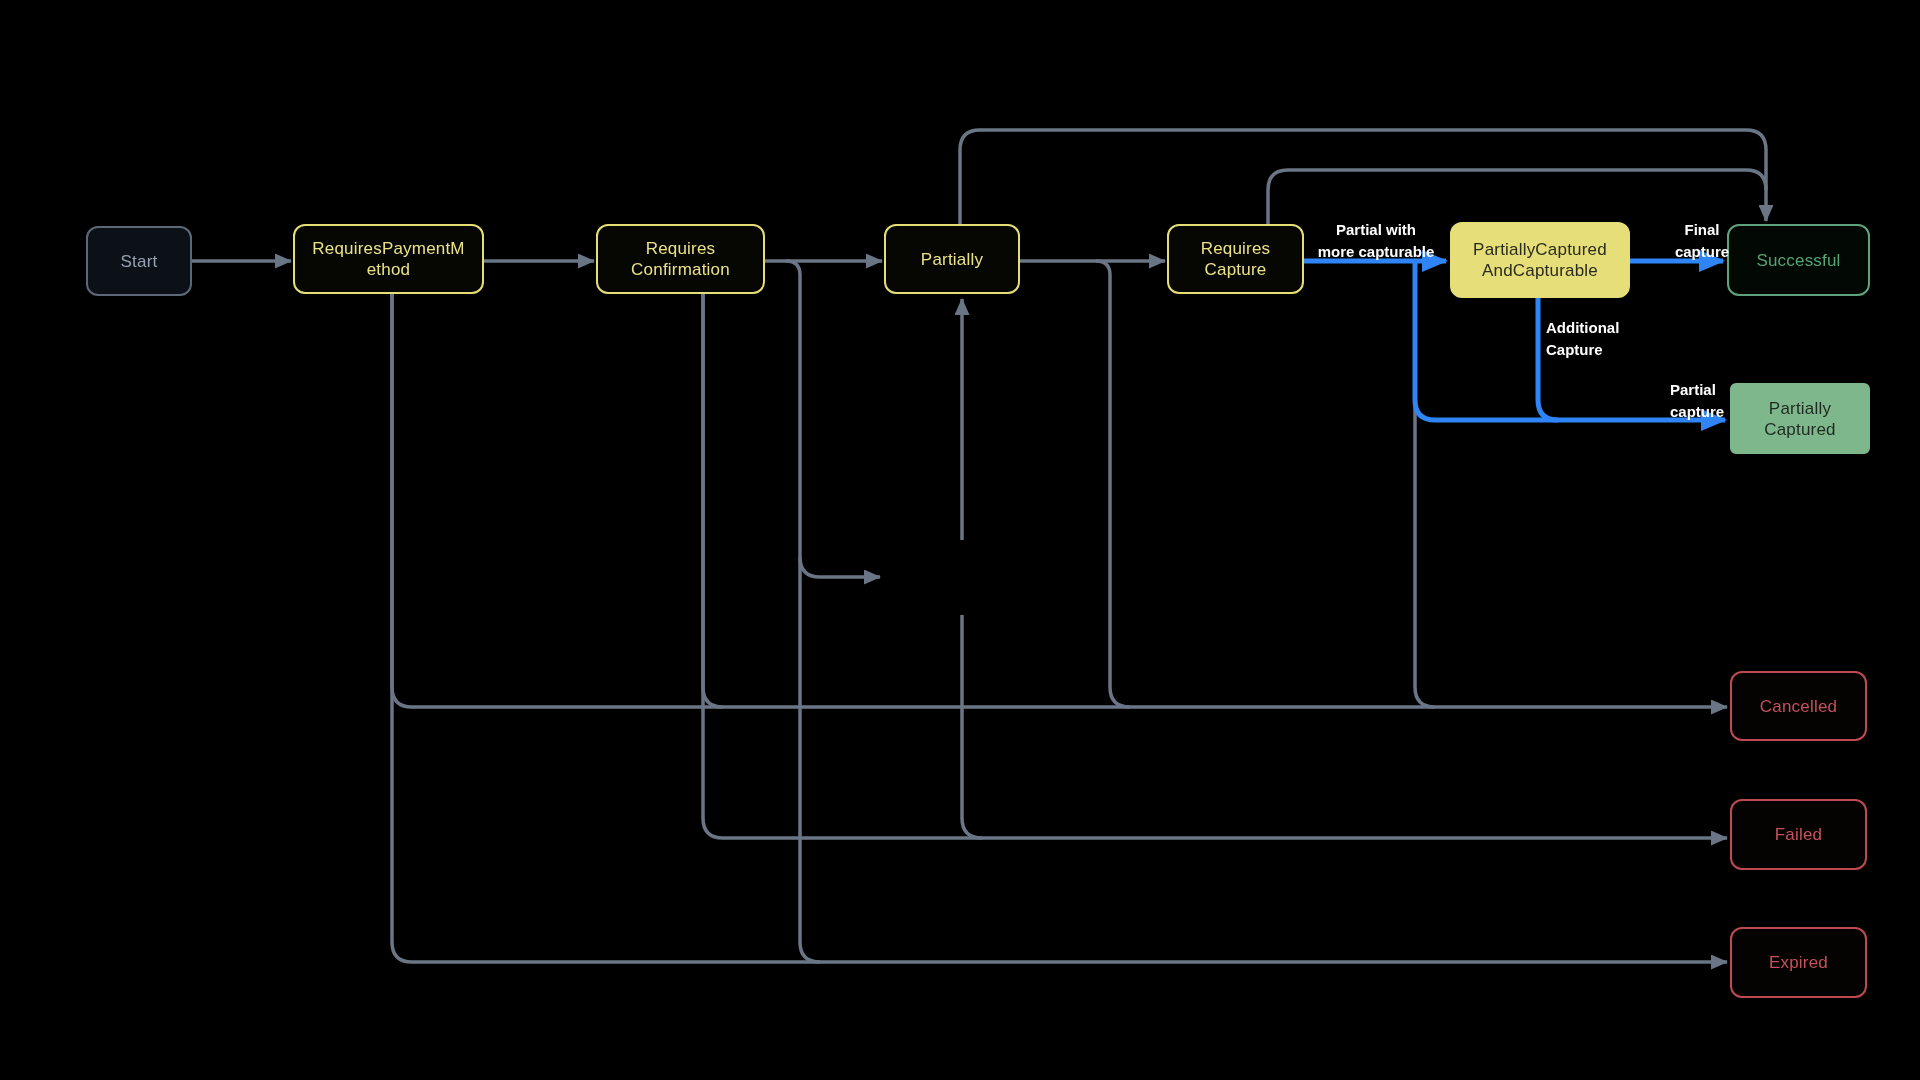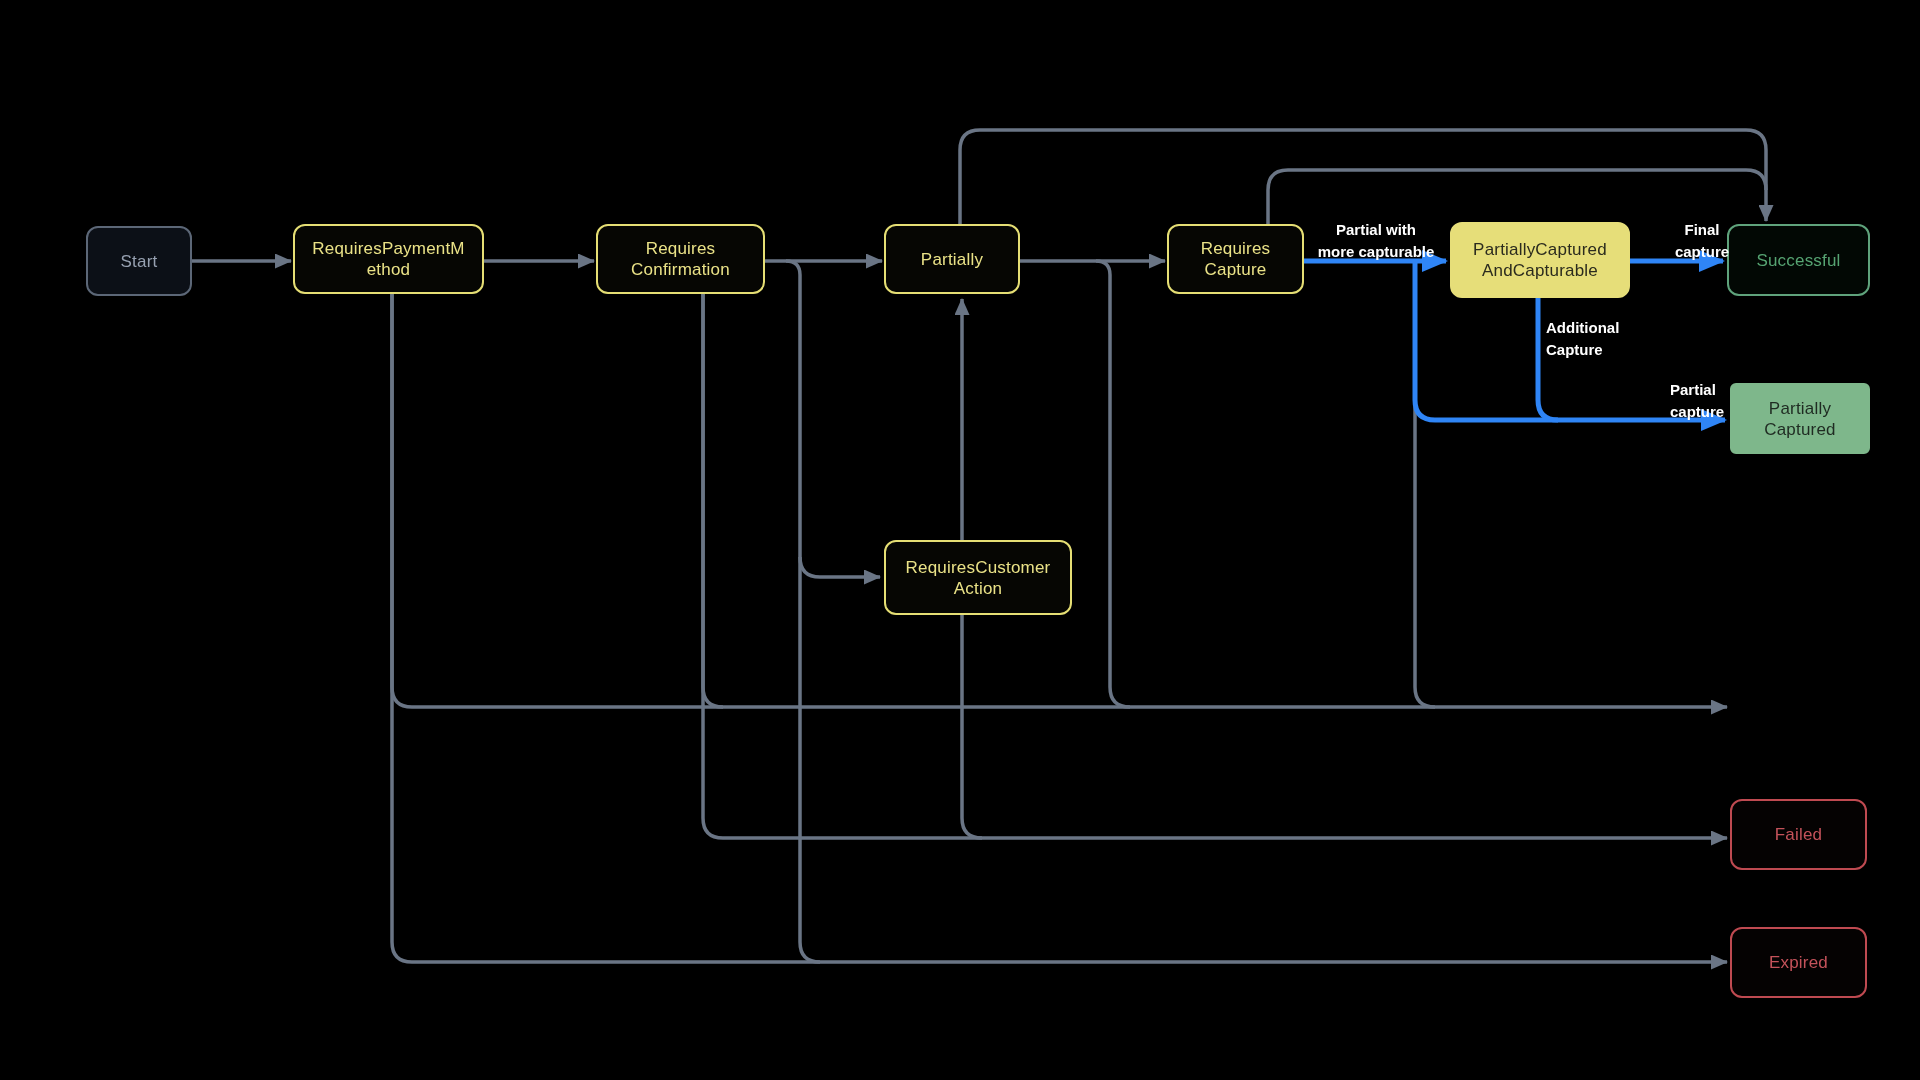--- a/index.html
+++ b/index.html
@@ -112,25 +112,24 @@
 
   <div class="node node--green" id="n-succ">
     <span class="node-label">Successful</span>
   </div>
 
   <div class="node node--greenfill" id="n-pcap">
     <span class="node-label">Partially
 Captured</span>
   </div>
 
-  <div class="node node--yellow" id="n-rca">
-    <span class="node-label">RequiresCustomer
-Action</span>
+
+  <div class="node node--red" id="n-can">
+    <span class="node-label">Cancelled</span>
   </div>
-
 
   <div class="node node--red" id="n-fail">
     <span class="node-label">Failed</span>
   </div>
 
   <div class="node node--red" id="n-exp">
     <span class="node-label">Expired</span>
   </div>
 
   <div class="edge-label" id="l-partial-more">Partial with

